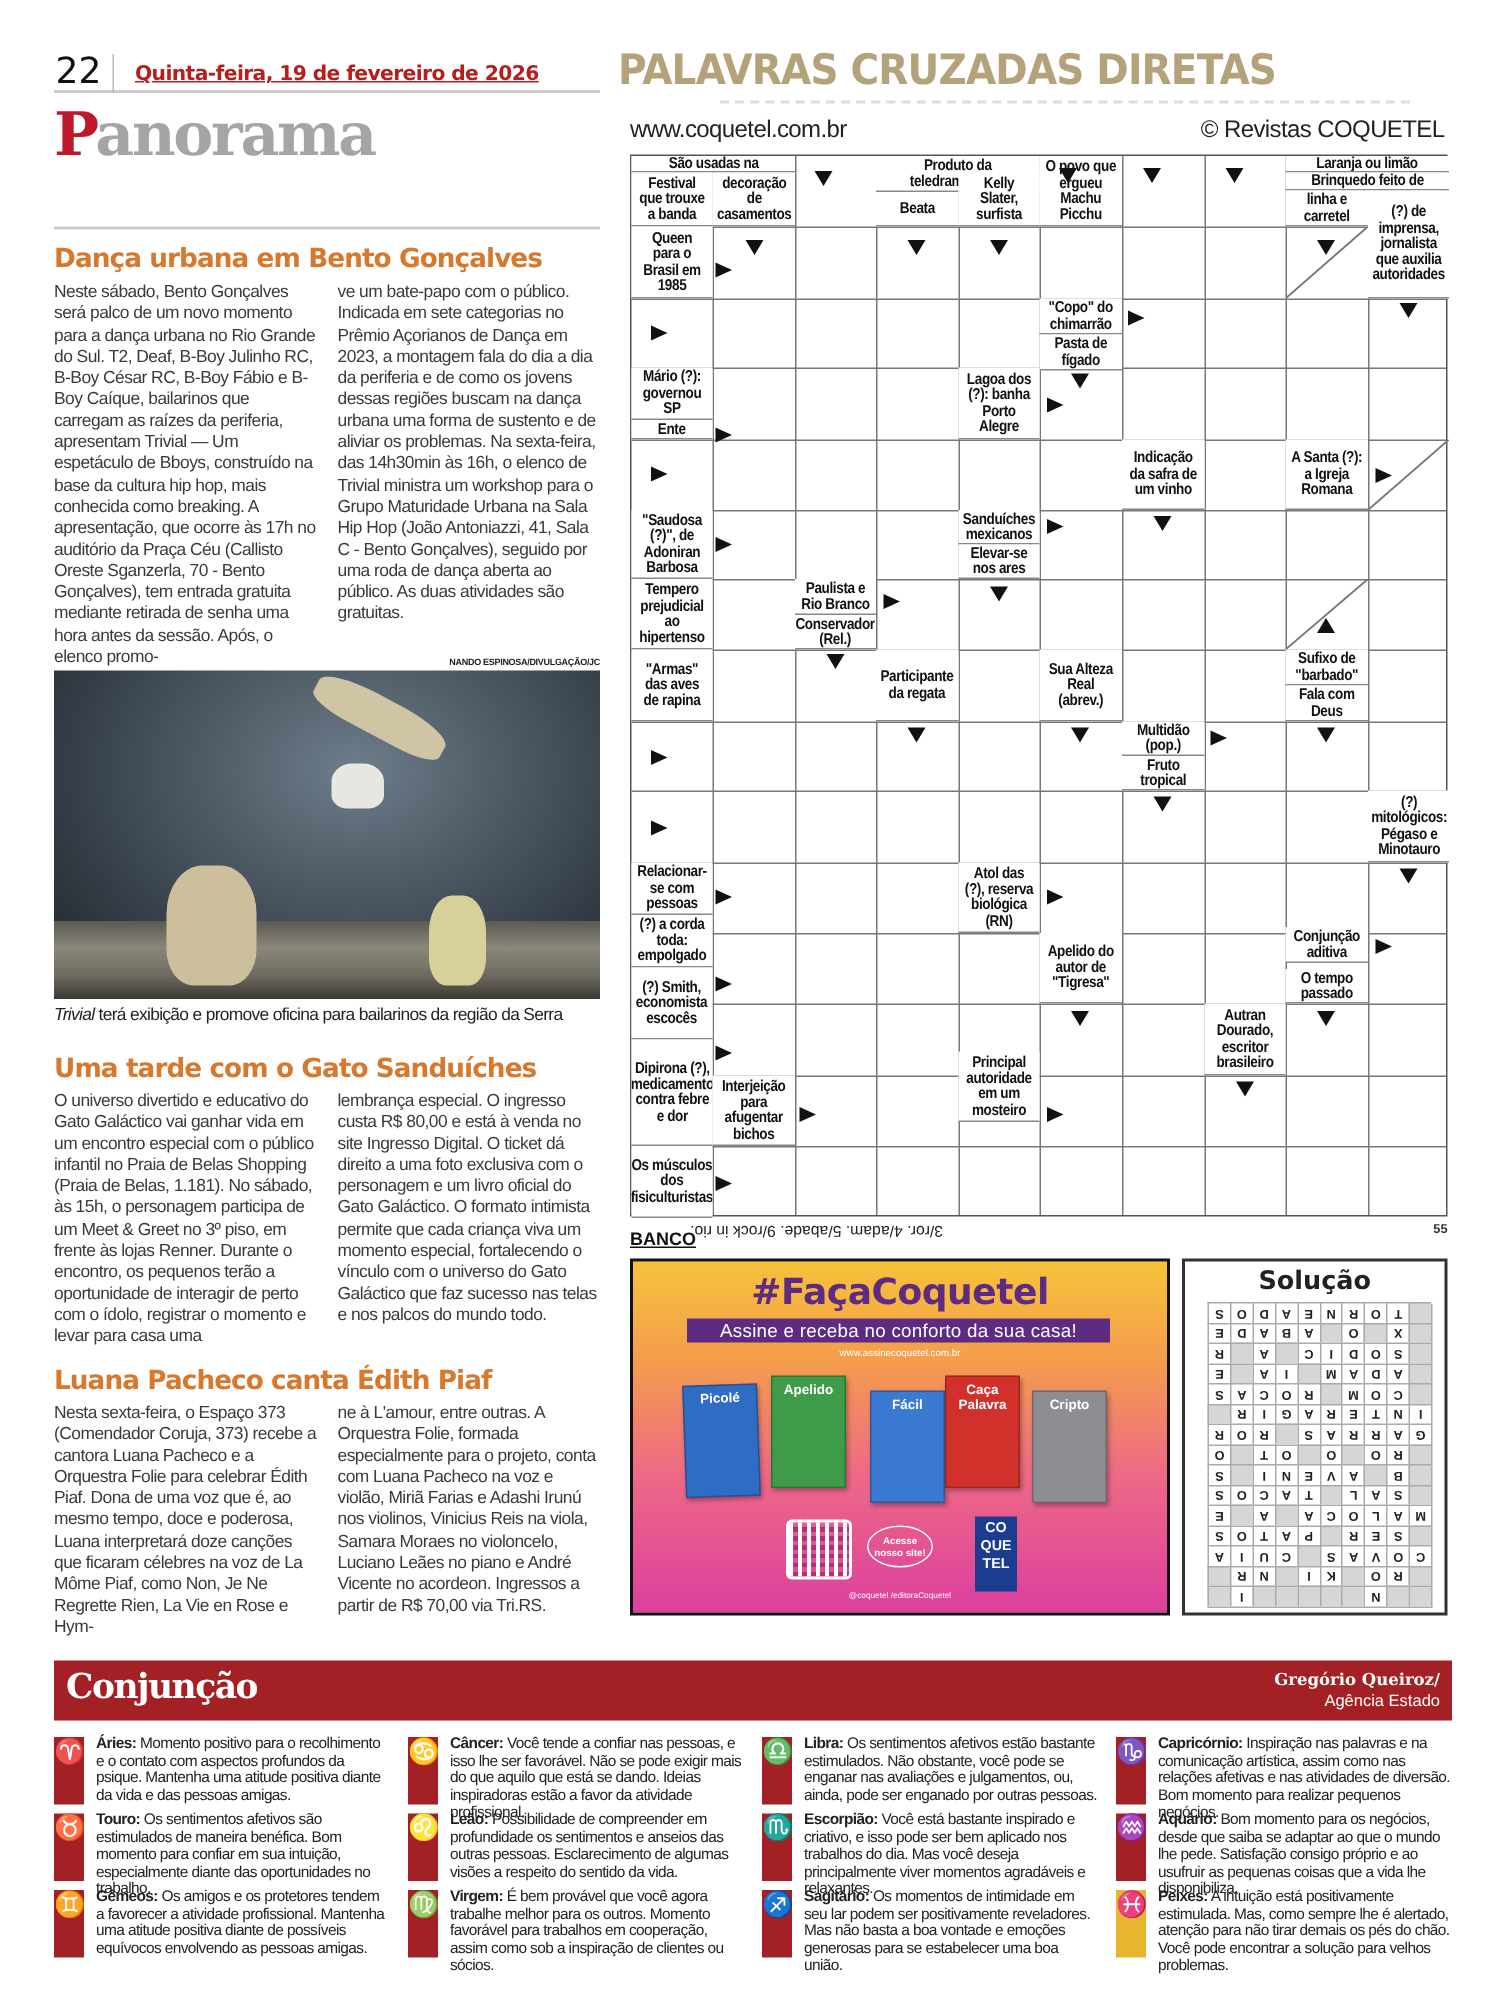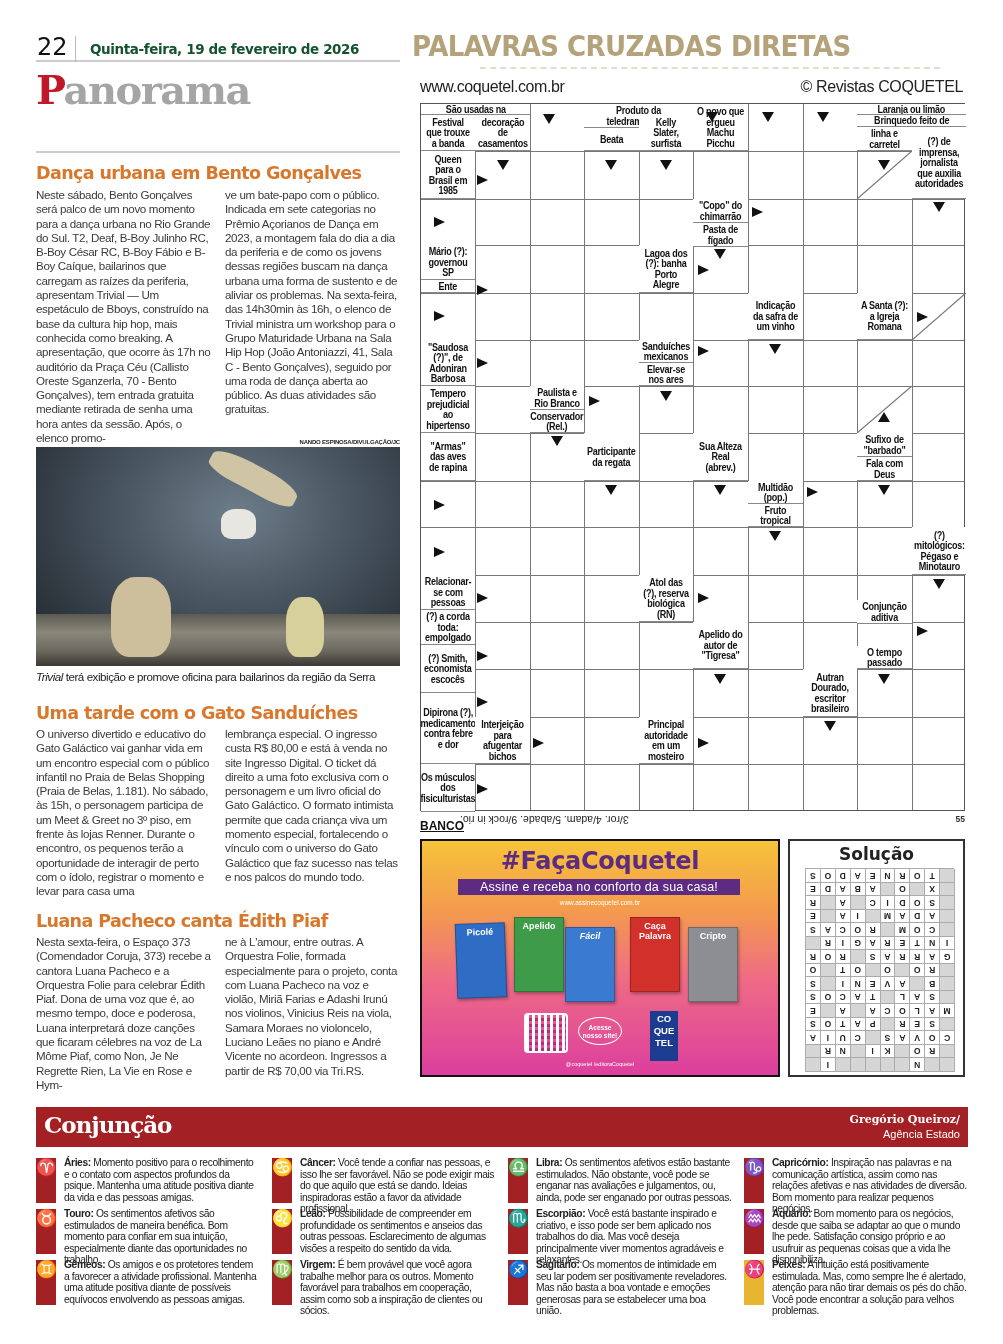--- a/index.html
+++ b/index.html
@@ -3,21 +3,21 @@
 <meta charset="utf-8">
 <style>
   * { box-sizing: border-box; margin: 0; padding: 0; }
   html, body { width: 1003px; height: 1344px; background: #fff; overflow: hidden; }
   body { font-family: "Liberation Sans", sans-serif; color: #222; position: relative; }
 
   
   #masthead { position: absolute; left: 36px; top: 30px; width: 364px; height: 32px; border-bottom: 2px solid #ccc; }
   #page-num { position: absolute; left: 1px; top: 3px; font-size: 24px; font-family: "DejaVu Sans", sans-serif; color: #111; }
   #head-sep { position: absolute; left: 39px; top: 6px; width: 1px; height: 26px; background: #bbb; }
-  #date { position: absolute; left: 54px; top: 11px; font-size: 13.5px; font-weight: bold; font-family: "DejaVu Sans", sans-serif; letter-spacing: -0.4px; color: #14532d; }
+  #date { position: absolute; left: 54px; top: 11px; font-size: 13.5px; font-weight: bold; font-family: "DejaVu Sans", sans-serif; letter-spacing: -0.4px; color: #b91c1c; text-decoration: underline; }
   #section-title { position: absolute; left: 36px; top: 66px; font-family: "DejaVu Serif", serif; font-weight: bold; font-size: 40px; letter-spacing: -1.5px; color: #a5a5a5; }
   #section-title .initial { color: #c0182b; }
   #sec-rule { position: absolute; left: 36px; top: 151px; width: 364px; height: 2px; background: #ccc; }
 
   .headline { position: absolute; left: 36px; font-weight: bold; color: #d7782c; font-size: 17.5px; letter-spacing: -0.6px; font-family: "DejaVu Sans", sans-serif; }
   .cols { position: absolute; left: 36px; width: 364px; display: flex; gap: 14px; }
   .col { width: 175px; font-size: 11.6px; line-height: 14.3px; color: #3a3a3a; letter-spacing: -0.35px; text-align: left; }
 
   #photo-credit { position: absolute; left: 200px; top: 439px; width: 200px; text-align: right; font-size: 6px; color: #222; font-weight: bold; letter-spacing: -0.2px; }
   #photo { position: absolute; left: 36px; top: 447px; width: 364px; height: 219px; overflow: hidden;
@@ -254,39 +254,39 @@
     </div>
     <div class="clue" style="left: 218px; top: 471px; width: 54px; height: 47px;">
       <span>Atol das (?), reserva biológica (RN)</span>
     </div>
     <div class="clue" style="left: 0px; top: 506px; width: 54px; height: 35px;">
       <span>(?) a corda toda: empolgado</span>
     </div>
     <div class="clue" style="left: 272px; top: 518px; width: 55px; height: 47px;">
       <span>Apelido do autor de "Tigresa"</span>
     </div>
-    <div class="clue" style="left: 436px; top: 496px; width: 55px; height: 24px; justify-content: center;">
+    <div class="clue" style="left: 436px; top: 514px; width: 55px; height: 24px; justify-content: center;">
       <span>Conjunção aditiva</span>
     </div>
     <div class="clue" style="left: 436px; top: 542px; width: 55px; height: 23px;">
       <span>O tempo passado</span>
     </div>
     <div class="clue" style="left: 0px; top: 541px; width: 54px; height: 48px;">
       <span>(?) Smith, economista escocês</span>
     </div>
     <div class="clue" style="left: 382px; top: 565px; width: 54px; height: 48px;">
       <span>Autran Dourado, escritor brasileiro</span>
     </div>
     <div class="clue" style="left: 0px; top: 589px; width: 54px; height: 71px;">
       <span>Dipirona (?), medicamento contra febre e dor</span>
     </div>
     <div class="clue" style="left: 54px; top: 613px; width: 55px; height: 47px;">
       <span>Interjeição para afugentar bichos</span>
     </div>
-    <div class="clue" style="left: 218px; top: 613px; width: 54px; height: 47px; justify-content: flex-end;">
+    <div class="clue" style="left: 218px; top: 597px; width: 54px; height: 47px; justify-content: flex-end;">
       <span>Principal autoridade em um mosteiro</span>
     </div>
     <div class="clue" style="left: 0px; top: 660px; width: 54px; height: 48px;">
       <span>Os músculos dos fisiculturistas</span>
     </div>
     <div class="arr d" style="left: 76px; top: 56px;"></div>
     <div class="arr r" style="left: 56px; top: 71px;"></div>
     <div class="arr d" style="left: 184px; top: 56px;"></div>
     <div class="arr d" style="left: 239px; top: 56px;"></div>
     <div class="arr d" style="left: 122px; top: 10px;"></div>
@@ -354,21 +354,21 @@
 <div id="ad">
   <div id="ad-title">#FaçaCoquetel</div>
   <div id="ad-sub">Assine e receba no conforto da sua casa!</div>
   <div id="ad-url">www.assinecoquetel.com.br</div>
   <div class="mag" style="left:34px;top:82px;background:#2f6cc4;transform:rotate(-2deg);">
       <span class="mt">Picolé</span>
     </div>
   <div class="mag" style="left:92px;top:76px;background:#3e9b4a;">
       <span class="mt">Apelido</span>
     </div>
-  <div class="mag" style="left:143px;top:86px;background:#3a7ad0;font-style:italic;">
+  <div class="mag" style="left:158px;top:86px;background:#3a7ad0;">
       <span class="mt">Fácil</span>
     </div>
   <div class="mag" style="left:208px;top:76px;background:#d2312b;">
       <span class="mt">Caça Palavra</span>
     </div>
   <div class="mag" style="left:266px;top:86px;background:#8d8e93;">
       <span class="mt">Cripto</span>
     </div>
   <div id="ad-qr"></div>
   <div id="ad-cta">Acesse nosso site!</div>

